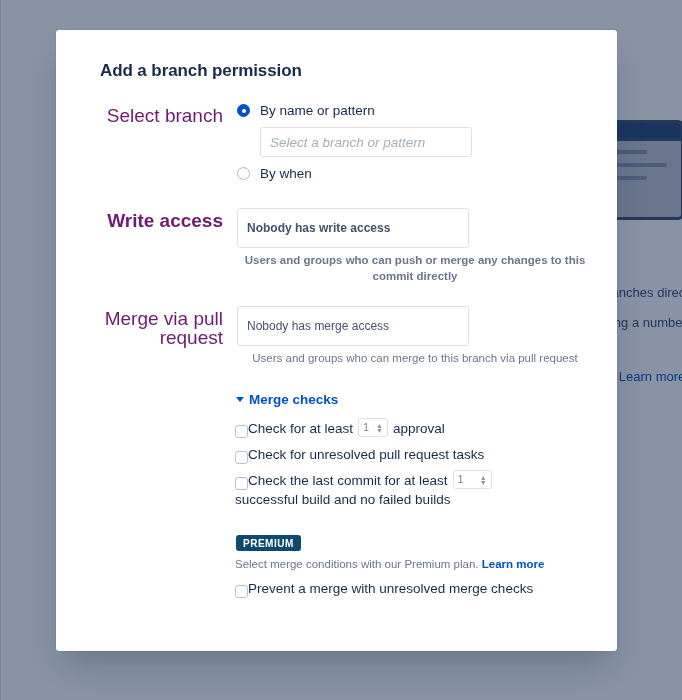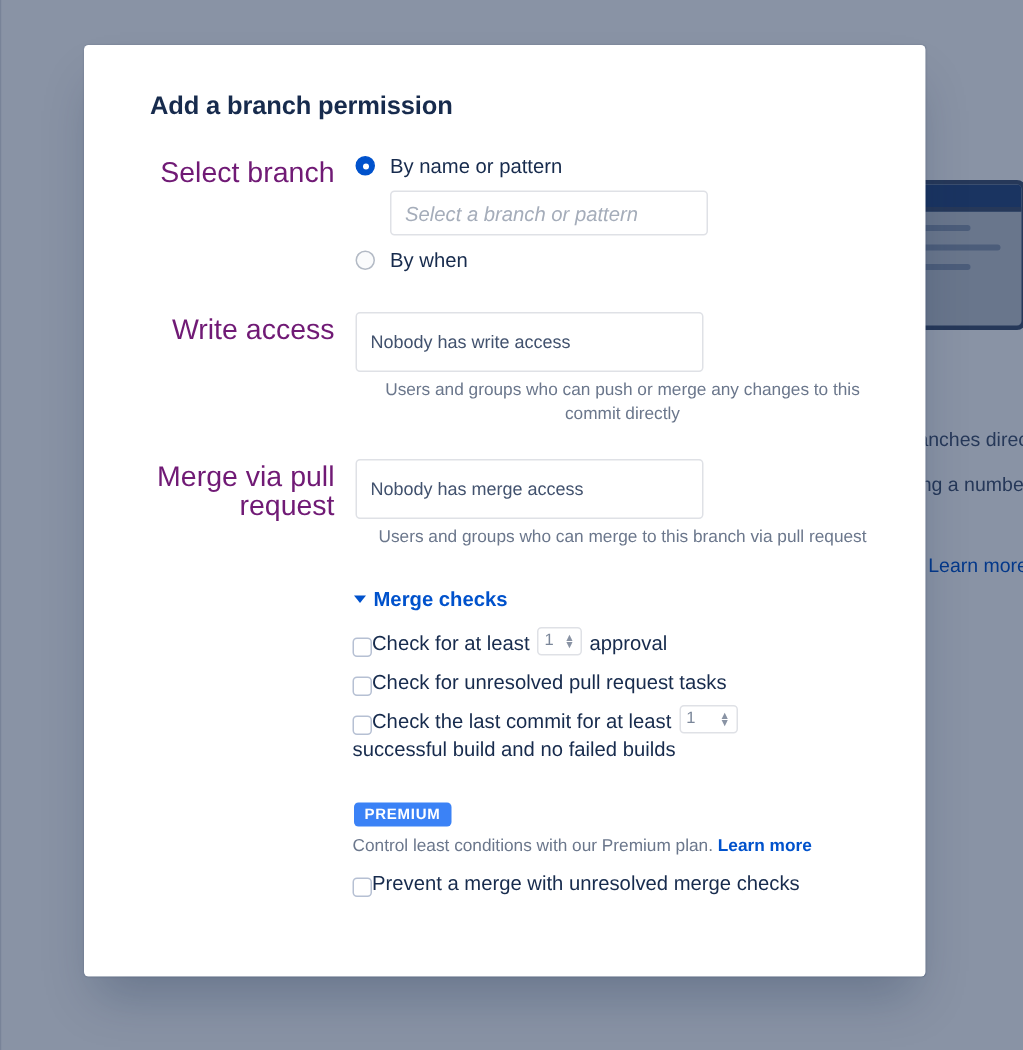--- a/index.html
+++ b/index.html
@@ -230,21 +230,21 @@
     display: flex; flex-direction: column;
     align-items: center;
     line-height: 5px;
     color: #8993a4;
     font-size: 7px;
     margin-left: 4px;
   }
 
   .premium-badge {
     display: inline-block;
-    background: #3b82f6;
+    background: #0c4a6e;
     color: #ffffff;
     font-size: 10px;
     font-weight: bold;
     letter-spacing: 0.5px;
     padding: 2.5px 7px 2px 7px;
     border-radius: 3px;
     margin: 19px 12px 7px 1px;
   }
   .premium-note {
     font-size: 11.5px;
@@ -300,21 +300,21 @@
           <span class="radio-label">By name or pattern</span>
         </div>
         <div class="select-box">Select a branch or pattern</div>
         <div class="radio-line">
           <span class="radio"></span>
           <span class="radio-label">By when</span>
         </div>
       </div>
     </div>
 
-    <div class="row" style="margin-top:18px;">
+    <div class="row" style="margin-top:18px;font-weight:bold;">
       <div class="row-label">Write access</div>
       <div class="row-field">
         <div class="access-box">Nobody has write access</div>
         <div class="help-text">Users and groups who can push or merge any changes to this commit directly</div>
       </div>
     </div>
 
     <div class="row" style="margin-top:22px;">
       <div class="row-label">Merge via pull request</div>
       <div class="row-field">
@@ -356,21 +356,21 @@
               <span>▲</span>
               <span>▼</span>
             </span>
         </span>
         <span class="check-text" style="max-width:230px;">successful build and no failed builds</span>
       </div>
 
       
       <div class="premium-badge">PREMIUM</div>
       <div class="premium-note">
-        <span>Control least conditions with our Premium plan.</span>
+        <span>Select merge conditions with our Premium plan.</span>
         <a href="#">Learn more</a>
       </div>
 
       <div class="check-line">
         <span class="checkbox"></span>
         <span class="check-text">Prevent a merge with unresolved merge checks</span>
       </div>
     </div>
 
   </div>

